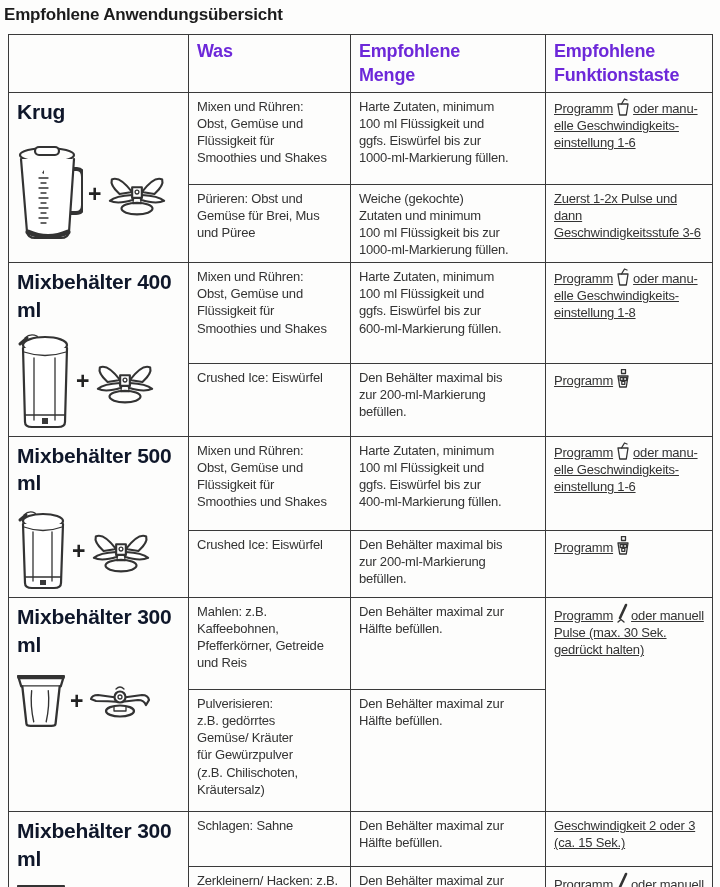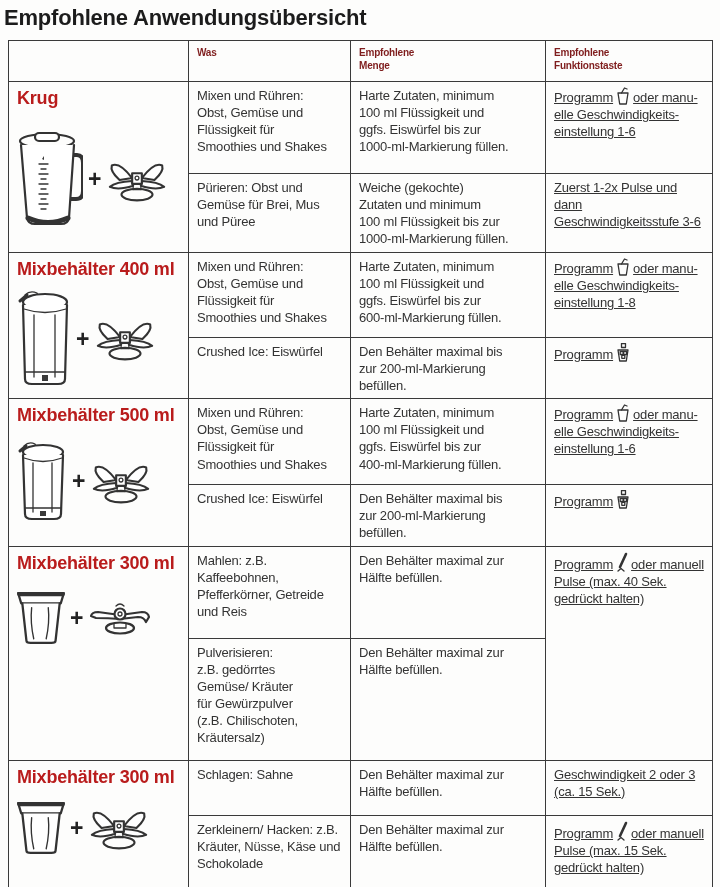--- a/index.html
+++ b/index.html
@@ -4,41 +4,41 @@
 <style>
   html,body{margin:0;padding:0;}
   body{
     width:720px;height:887px;
     background:#fdfdfc;
     font-family:"Liberation Sans", sans-serif;
     color:#2f2f2f;
     overflow:hidden;
   }
   .title{
-    font-weight:bold;font-size:22px;color:#1c1c1c;
+    font-weight:bold;font-size:17px;color:#1c1c1c;
     padding:5px 0 0 4px;letter-spacing:-0.2px;
   }
   table.apps{
     border-collapse:collapse;table-layout:fixed;
     margin:9px 0 0 8px;width:704px;
   }
   table.apps col.c1{width:180px}
   table.apps col.c2{width:162px}
   table.apps col.c3{width:195px}
   table.apps col.c4{width:167px}
   .apps th,.apps td{
     border:1.6px solid #3a3a3a;
     vertical-align:top;text-align:left;
     padding:5px 4px 4px 8px;
     font-size:13px;line-height:1.32;letter-spacing:-0.2px;
     color:#333;
   }
-  .apps th{font-weight:bold;font-size:10px;color:#7f1d1d;}
+  .apps th{font-weight:bold;font-size:18px;color:#6d28d9;}
   .pre{white-space:pre-line;}
-  .pname{font-weight:bold;font-size:18px;color:#b91c1c;letter-spacing:-0.2px;}
+  .pname{font-weight:bold;font-size:21px;color:#0f172a;letter-spacing:-0.2px;}
   .picons{display:flex;align-items:center;gap:5px;}
   .plus{font-weight:bold;font-size:23px;color:#222;line-height:1;}
   .taste{font-size:12.5px;letter-spacing:-0.25px;text-decoration:underline;}
   .pic{stroke:#333;fill:none;stroke-width:2.2;stroke-linecap:round;stroke-linejoin:round;}
   .pic .fdark{fill:#3a3a3a;stroke:none;}
   .pic .fw{fill:#fff;}
   .pic .thin{stroke-width:1.3;}
   .mini{stroke:#333;fill:none;stroke-width:1.3;stroke-linecap:round;stroke-linejoin:round;
         vertical-align:-3px;margin:0 3px;}
   
@@ -287,21 +287,21 @@
 Kaffeebohnen,
 Pfefferkörner, Getreide
 und Reis</td>
       <td class="pre">Den Behälter maximal zur
 Hälfte befüllen.</td>
       <td rowspan="2" class="taste">
         <span class="pre">Programm</span><svg class="mini" width="12" height="20" viewBox="0 0 12 20">
             <path d="M4 15 L10 2" stroke-width="2.6"></path>
             <path d="M2 19 L5 16.5 L8 19"></path>
           </svg><span class="pre">oder manuell
-Pulse (max. 40 Sek.
+Pulse (max. 30 Sek.
 gedrückt halten)</span>
       </td>
     </tr>
     <tr style="height:122px;">
       <td class="pre">Pulverisieren:
 z.B. gedörrtes
 Gemüse/ Kräuter
 für Gewürzpulver
 (z.B. Chilischoten,
 Kräutersalz)</td>

